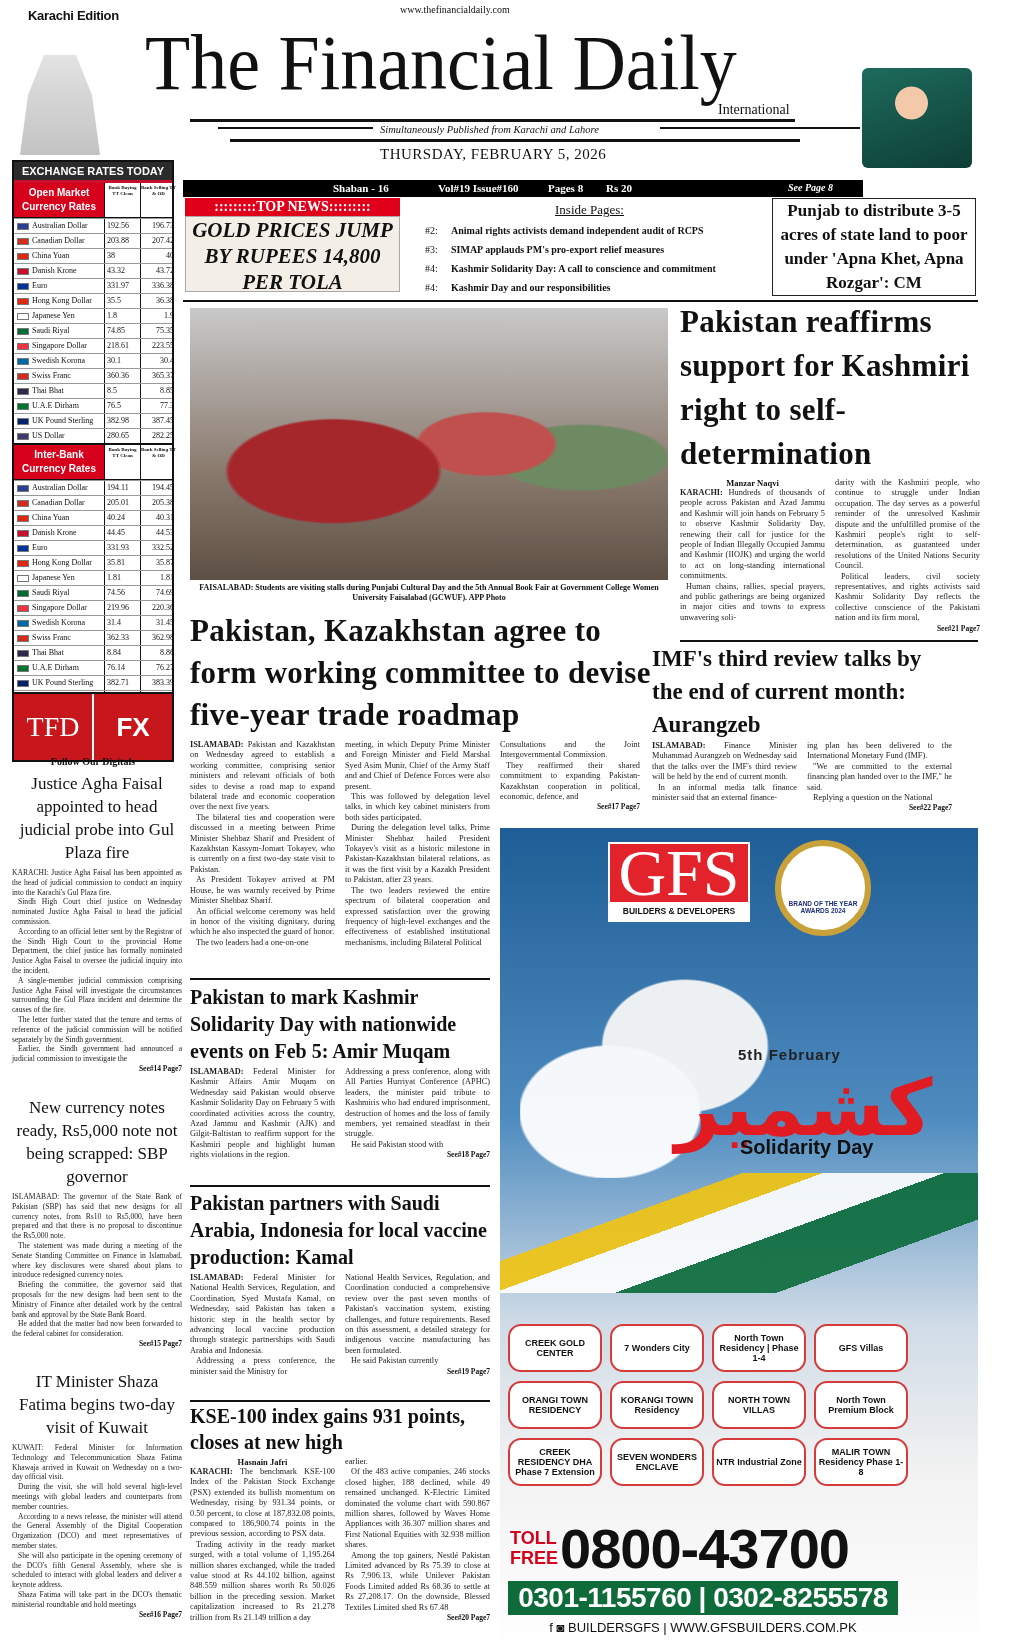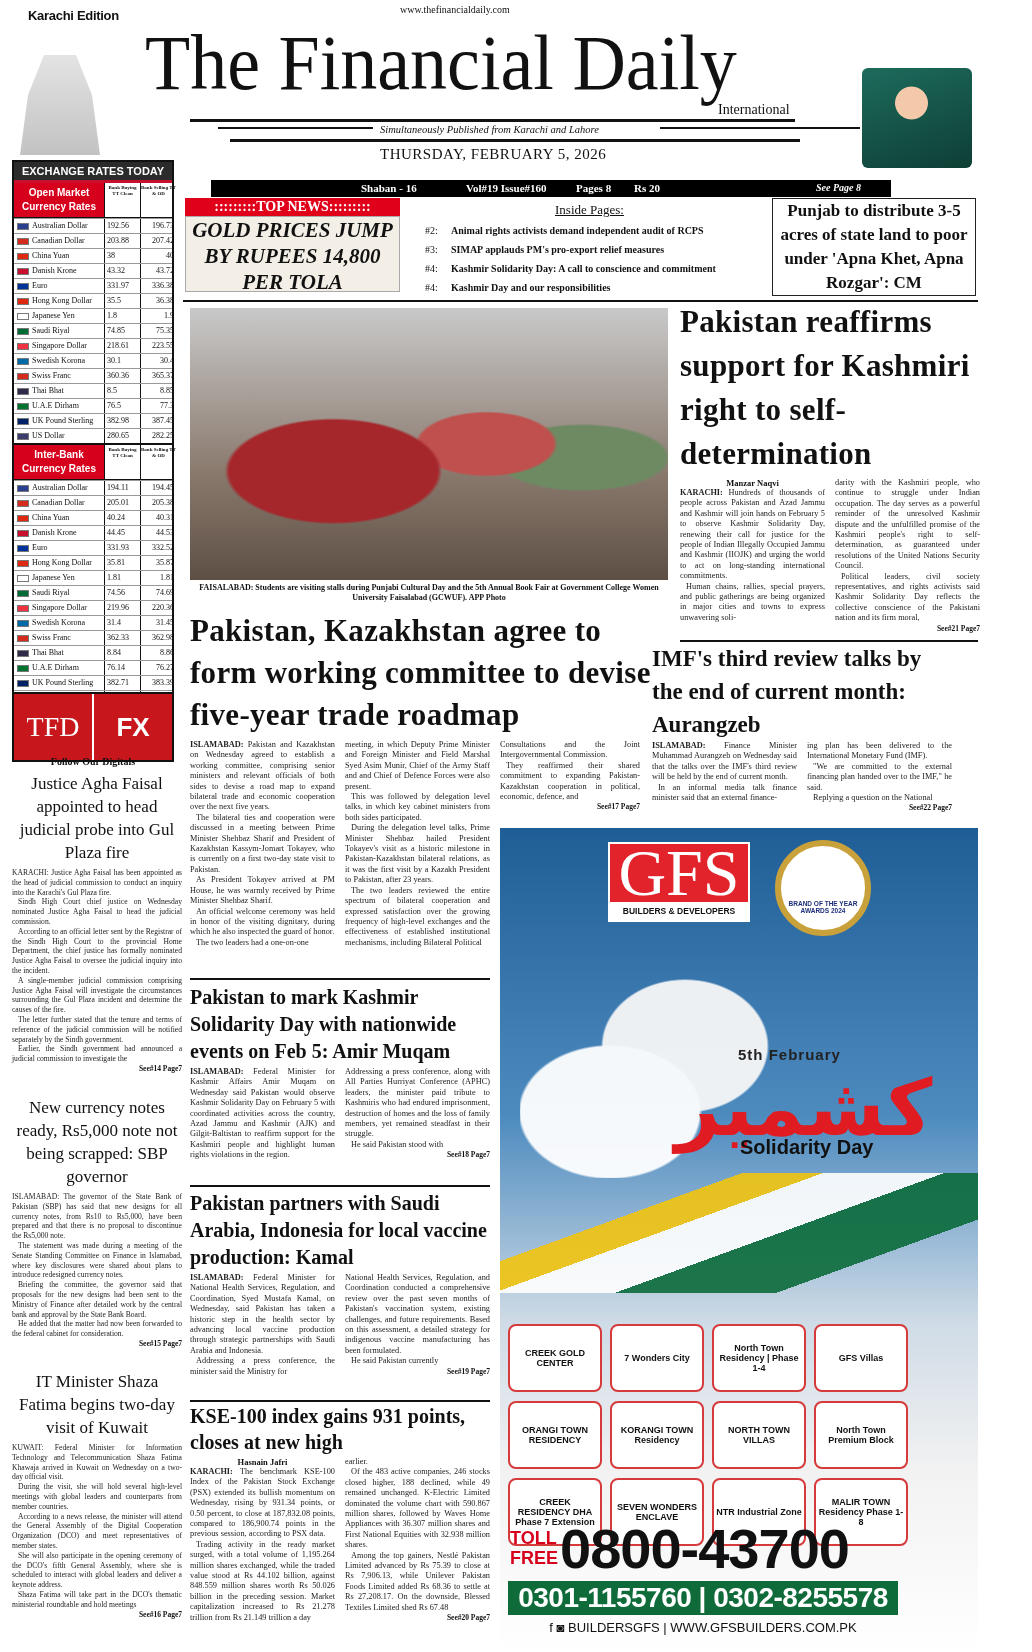--- a/index.html
+++ b/index.html
@@ -36,21 +36,21 @@
   .flag { width: 12px; height: 7px; display: inline-block; flex: none; border: 0.5px solid #777; }
   .tfd-box { left: 12px; top: 692px; width: 162px; height: 70px; display: flex; border: 2px solid #111; }
   .tfd { width: 80px; background: #c8161d; color: #fff; font-size: 28px; display: flex; align-items: center; justify-content: center; border-right: 2px solid #fff; }
   .fx { flex: 1; background: #c8161d; color: #fff; font-family: "Liberation Sans", sans-serif; font-weight: bold; font-size: 26px; display: flex; align-items: center; justify-content: center; }
   .follow { left: 12px; top: 756px; width: 162px; font-size: 10px; font-weight: bold; text-align: center; }
 
   
   .lhead { font-size: 17px; line-height: 23px; text-align: center; }
 
   
-  .topbar { left: 183px; top: 180px; width: 680px; height: 17px; background: #000; color: #fff; font-weight: bold; font-size: 11px; margin-left: 28px; }
+  .topbar { left: 183px; top: 180px; width: 680px; height: 17px; background: #000; color: #fff; font-weight: bold; font-size: 11px; }
   .topbar span { position: absolute; top: 2px; }
   .topnews-h { left: 185px; top: 198px; width: 215px; height: 18px; background: #e1001a; color: #fff; font-weight: bold; font-size: 14px; text-align: center; line-height: 18px; }
   .topnews { left: 185px; top: 216px; width: 215px; height: 76px; background: #f3efe6; border: 1px solid #aaa; font-weight: bold; font-style: italic; font-size: 21px; text-align: center; line-height: 26px; }
   .inside-h { left: 555px; top: 202px; font-size: 13px; text-decoration: underline; }
   .inside { left: 425px; top: 221px; font-size: 10px; font-weight: bold; line-height: 19px; }
   .inside .num { display: inline-block; width: 26px; font-weight: normal; }
   .punjab { left: 772px; top: 198px; width: 204px; height: 98px; border: 1.5px solid #222; font-weight: bold; font-size: 17px; line-height: 24px; text-align: center; }
 
   
   .photo { left: 190px; top: 308px; width: 478px; height: 272px; background:
@@ -69,21 +69,21 @@
   .gfs-logo { left: 108px; top: 14px; width: 142px; height: 80px; background: #e3232b; color: #fff; text-align: center; border: 2px solid #fff; }
   .gfs-logo .big { font-size: 66px; line-height: 58px; font-family: "Liberation Serif", serif; }
   .gfs-logo .small { background: #fff; color: #111; font-family: "Liberation Sans", sans-serif; font-weight: bold; font-size: 8.5px; line-height: 18px; }
   .award { left: 275px; top: 12px; width: 96px; height: 96px; border-radius: 50%; background: #fff; border: 6px solid #c9a13a; color: #1d2e7a; font-family: "Liberation Sans", sans-serif; font-size: 6.5px; font-weight: bold; text-align: center; padding-top: 54px; line-height: 7px; }
   .dove { left: 20px; top: 130px; width: 300px; height: 220px; background: radial-gradient(ellipse at 30% 70%, #fff 0 30%, transparent 31%), radial-gradient(ellipse at 55% 40%, #f7f7f7 0 35%, transparent 36%); opacity: .95; }
   .feb { left: 238px; top: 218px; font-family: "Liberation Sans", sans-serif; font-weight: bold; font-size: 15px; color: #222; letter-spacing: 1px; }
   .urdu { left: 175px; top: 235px; font-size: 78px; font-weight: bold; color: #e11b22; line-height: 90px; font-family: "DejaVu Sans", sans-serif; }
   .solid { left: 240px; top: 308px; font-family: "Liberation Sans", sans-serif; font-weight: bold; font-size: 20px; color: #111; }
   .flagband { left: 0; top: 345px; width: 478px; height: 120px; background: linear-gradient(160deg, transparent 0 30%, #f1c40f 30% 40%, #fff 40% 55%, #0b6b3a 55% 75%, transparent 75%); opacity: .9; }
   .projects { left: 8px; top: 496px; width: 400px; display: grid; grid-template-columns: repeat(4, 94px); gap: 9px 8px; }
-  .proj { height: 68px; background: #fff; border: 2px solid #d63a3a; border-radius: 8px; display: flex; align-items: center; justify-content: center; text-align: center; font-family: "Liberation Sans", sans-serif; font-weight: bold; font-size: 9px; line-height: 10px; padding: 2px; }
+  .proj { height: 48px; background: #fff; border: 2px solid #d63a3a; border-radius: 13px; display: flex; align-items: center; justify-content: center; text-align: center; font-family: "Liberation Sans", sans-serif; font-weight: bold; font-size: 9px; line-height: 10px; padding: 2px; }
   .toll-l { left: 10px; top: 700px; font-family: "Liberation Sans", sans-serif; font-weight: bold; color: #d6001c; font-size: 18px; line-height: 20px; }
   .toll-n { left: 60px; top: 690px; font-family: "Liberation Sans", sans-serif; font-weight: bold; color: #111; font-size: 56px; line-height: 62px; letter-spacing: -1px; }
   .cell { left: 8px; top: 753px; width: 390px; height: 34px; background: #0f6b3a; color: #fff; font-family: "Liberation Sans", sans-serif; font-weight: bold; font-size: 28px; line-height: 34px; text-align: center; letter-spacing: -0.5px; }
   .web { left: 8px; top: 792px; width: 390px; text-align: center; font-family: "Liberation Sans", sans-serif; font-size: 13px; color: #111; }
 </style>
 </head>
 <body>
 
 <div class="abs edition">Karachi Edition</div>
 <div class="abs url">www.thefinancialdaily.com</div>

